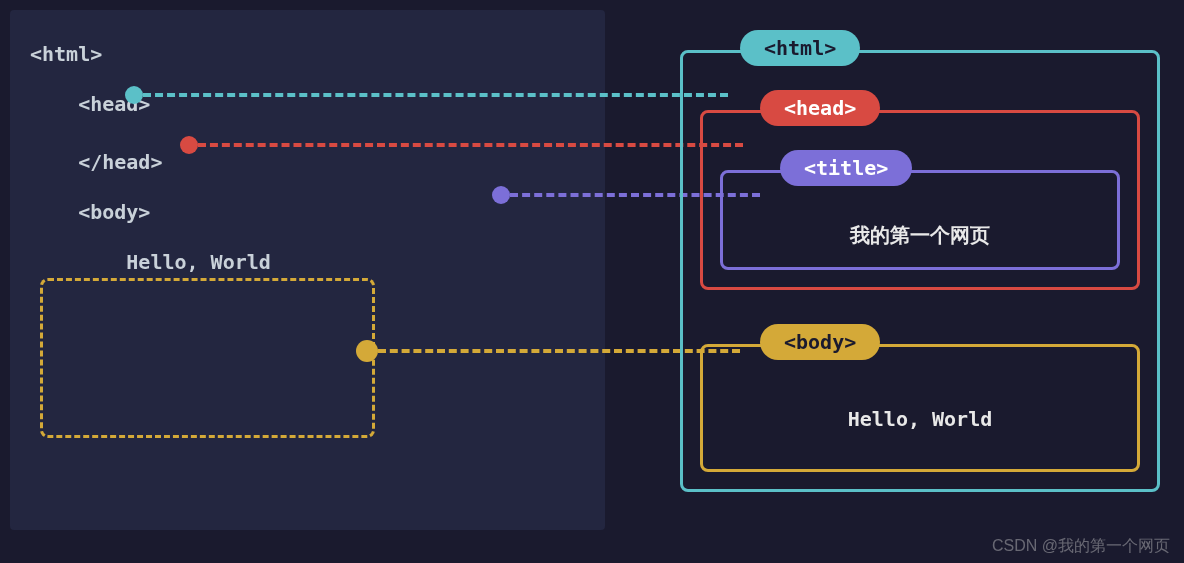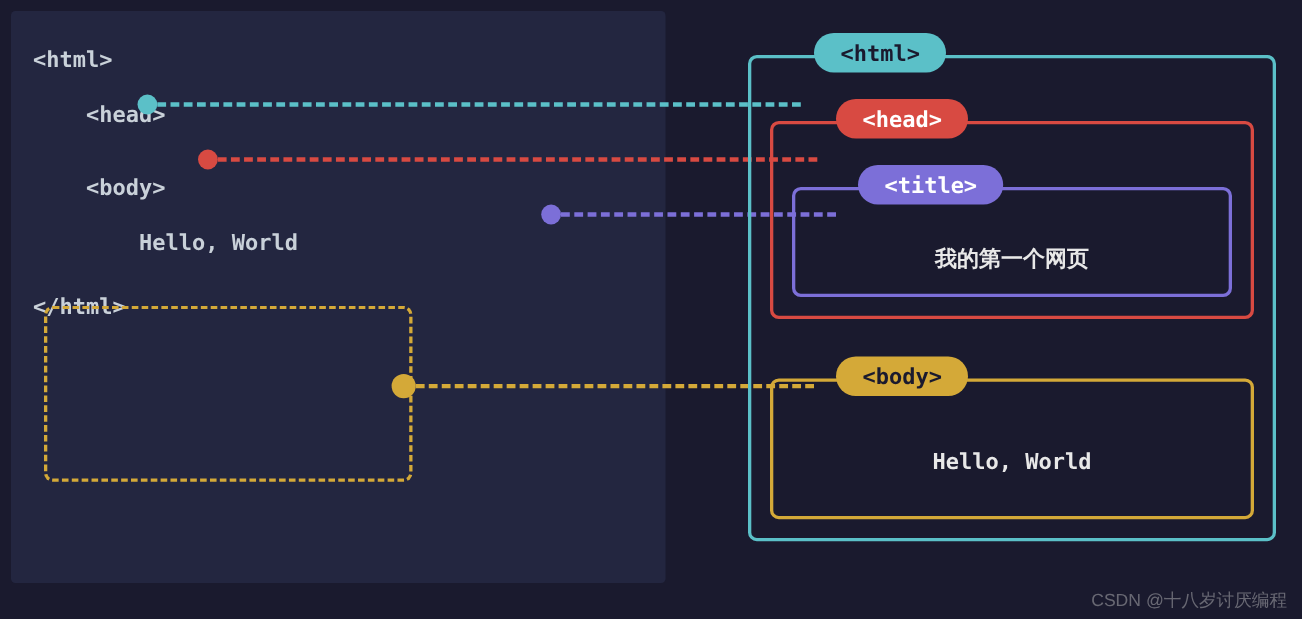--- a/index.html
+++ b/index.html
@@ -98,27 +98,27 @@
 </style>
 </head>
 <body>
 
 <div class="code-panel">
   <div class="code-line">&lt;html&gt;</div>
   <div style="height:8px;"></div>
   <div class="code-line">    &lt;head&gt;</div>
   <div style="height:8px;"></div>
   <div style="height:8px;"></div>
+  <div class="code-line">    &lt;/head&gt;</div>
   <div style="height:8px;"></div>
   <div class="code-line">    &lt;body&gt;</div>
   <div style="height:8px;"></div>
   <div class="code-line">        Hello, World</div>
   <div style="height:8px;"></div>
   <div style="height:8px;"></div>
-  <div class="code-line">&lt;/html&gt;</div>
 
   <div class="body-dashed"></div>
 </div>
 
 <div class="dot" style="left:125px; top:86px; background:#5bc0c8;"></div>
 <div class="dot" style="left:180px; top:136px; background:#d84a42;"></div>
 <div class="dot" style="left:492px; top:186px; background:#7c6fd8;"></div>
 <div class="body-dot-group"></div>
 
 <div class="dashed-line" style="left:143px; top:93px; width:585px; border-color:#5bc0c8;"></div>
@@ -144,13 +144,13 @@
   </div>
   <div class="box-content" style="position:absolute; left:40px; top:190px; width:400px;">我的第一个网页</div>
 
   <div class="box" style="left:20px; top:312px; width:440px; height:128px; border-color:#d4a938;"></div>
   <div class="pill" style="left:80px; top:292px; background:#d4a938;">
     <span>&lt;body&gt;</span>
   </div>
   <div class="box-content" style="position:absolute; left:20px; top:375px; width:440px;">Hello, World</div>
 </div>
 
-<div class="watermark">CSDN @十八岁讨厌编程</div>
+<div class="watermark">CSDN @我的第一个网页</div>
 
 </body></html>

